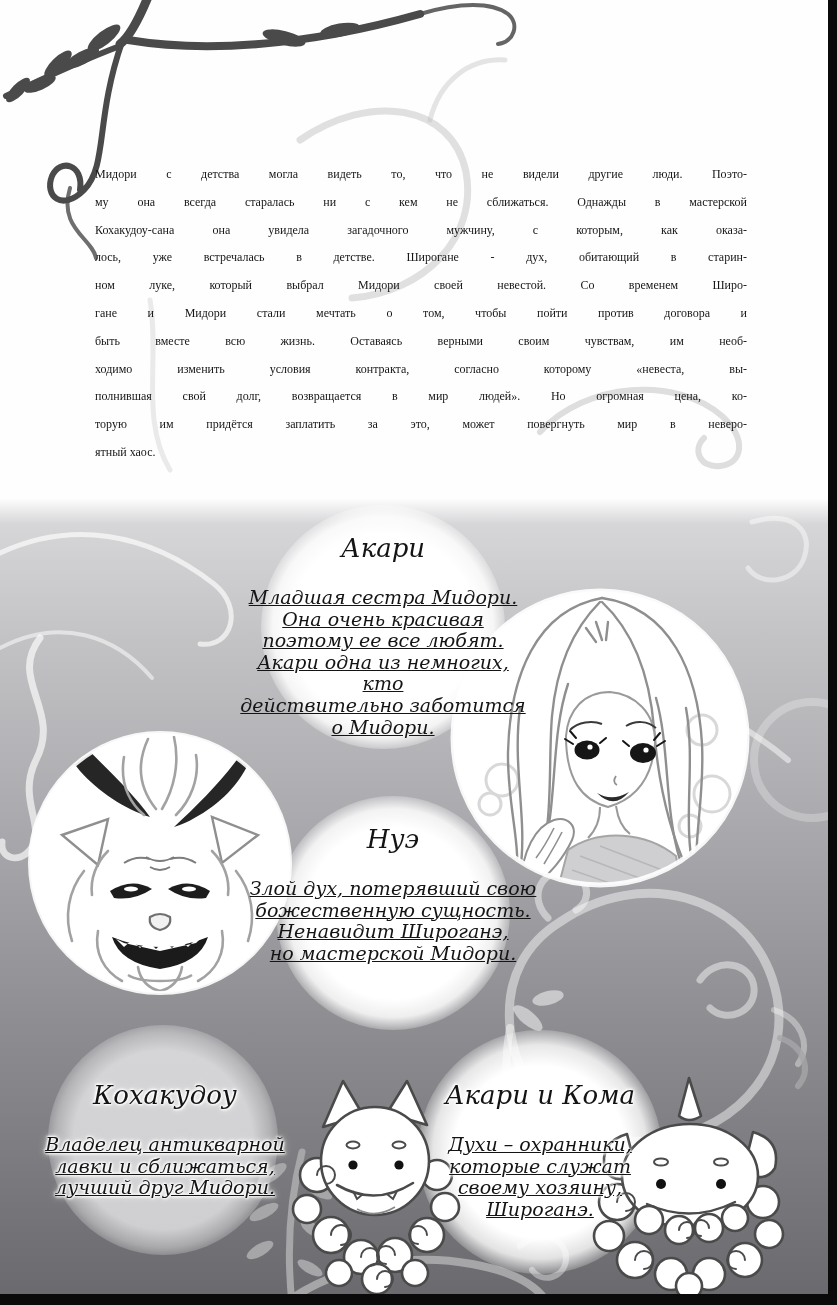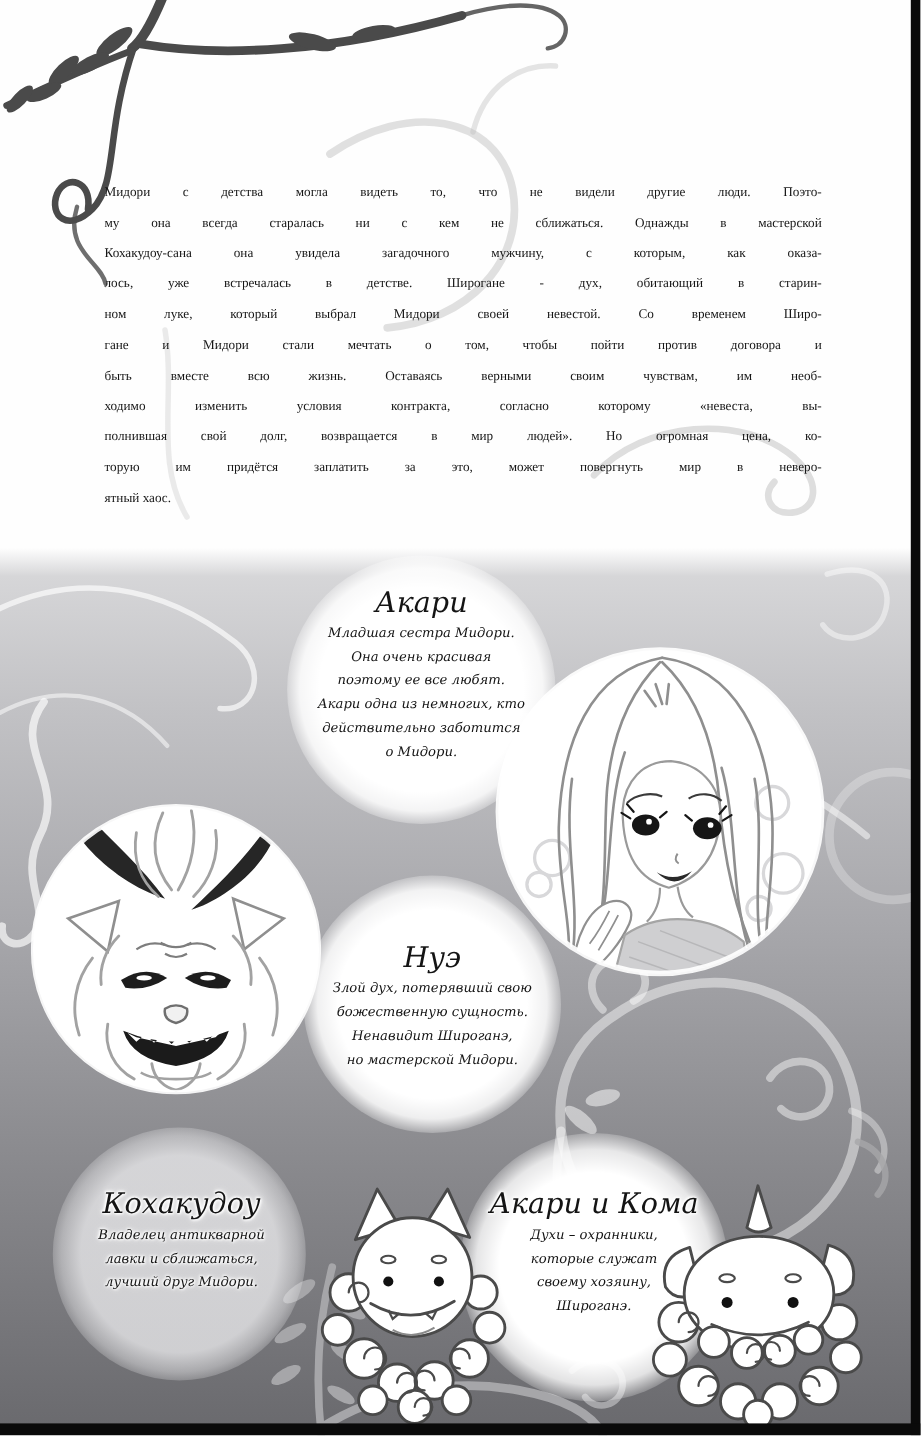--- a/index.html
+++ b/index.html
@@ -26,25 +26,25 @@
   .blob-nue{left:276px;top:796px;width:234px;height:234px;
       background:radial-gradient(circle,#ffffff 0 52%,rgba(255,255,255,.85) 63%,rgba(255,255,255,0) 74%);}
   .blob-shishi{left:418px;top:1030px;width:244px;height:244px;
       background:radial-gradient(circle,#ffffff 0 50%,rgba(255,255,255,.8) 62%,rgba(255,255,255,0) 74%);}
   .blob-kohaku{left:48px;top:1025px;width:230px;height:230px;
       background:radial-gradient(circle,rgba(238,238,240,.75) 0 55%,rgba(238,238,240,.45) 66%,rgba(238,238,240,0) 76%);}
 
   
   .char{z-index:8;text-align:center;color:#141414;}
   .char-title{font-family:"DejaVu Serif",serif;font-style:italic;font-weight:normal;font-size:26px;}
-  .char-desc{font-family:"DejaVu Serif",serif;font-style:italic;font-size:12px;line-height:21.6px;margin-top:2px;}
+  .char-desc{font-family:"DejaVu Serif",serif;font-style:italic;font-size:19px;line-height:21.6px;margin-top:24px;text-decoration:underline;}
   .halo .char-title,.halo .char-desc{
       text-shadow:0 0 3px #fff,0 0 5px #fff,0 0 8px #fff,1px 1px 2px #fff,-1px -1px 2px #fff;}
   .akari-block{left:238px;top:533px;width:290px;}
-  .nue-block{left:248px;top:856px;width:290px;}
+  .nue-block{left:248px;top:824px;width:290px;}
   .kohaku-block{left:40px;top:1080px;width:250px;}
   .shishi-block{left:413px;top:1080px;width:254px;}
 
   .art{z-index:6;}
   .decor{z-index:2;left:0;top:498px;}
   .topdecor{z-index:0;left:0;top:0;}
 
   
   .edge-right{left:828px;top:0;width:9px;height:1305px;background:#0a0a0a;z-index:20;}
   .edge-bottom{left:0;top:1294px;width:837px;height:11px;background:#0a0a0a;z-index:20;}

